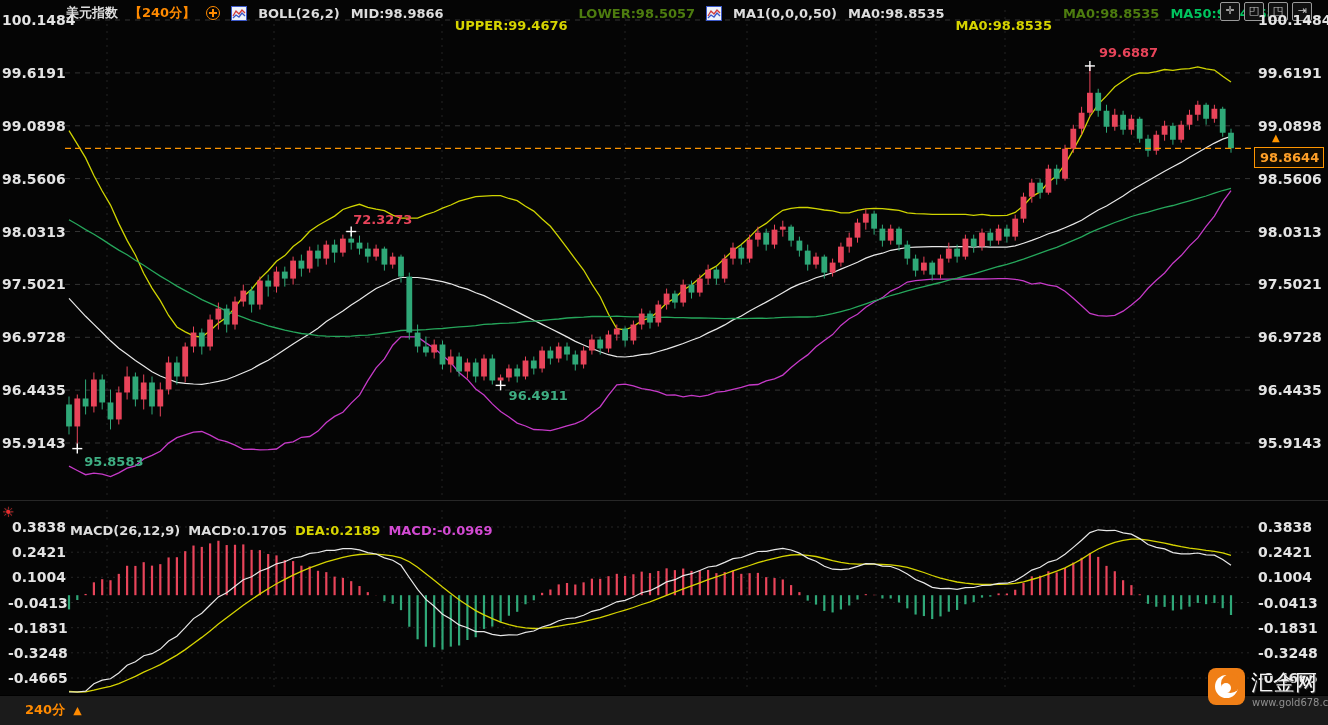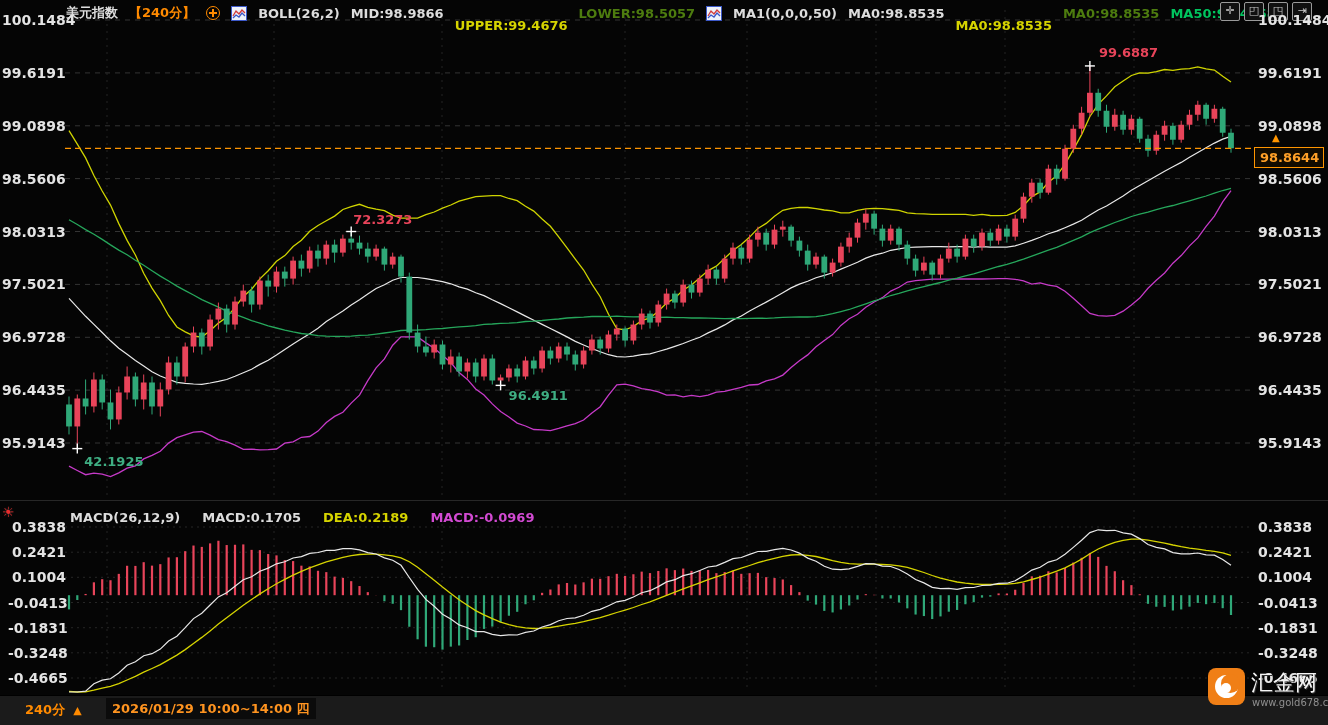--- a/index.html
+++ b/index.html
@@ -26,21 +26,21 @@
   .tick{position:absolute;font-size:14px;font-weight:700;color:#e4e4e4;line-height:14px;}
   .tick.l{width:58px;text-align:right;}
   .tick.r{left:1258px;text-align:left;}
   .dlabel{position:absolute;top:701px;font-size:13px;font-weight:700;color:#eee;transform:translateX(-50%);}
   .ann{position:absolute;font-size:13px;font-weight:700;white-space:nowrap;}
   .ann.red{color:#e8445a;} .ann.green{color:#3fae83;}
   .price-tag{position:absolute;left:1254px;top:147px;width:70px;height:21px;background:#120b00;
        border:1px solid #ff9500;color:#ffa028;font-size:13px;font-weight:700;line-height:20px;
        padding-left:5px;box-sizing:border-box;}
   .tag-arrow{position:absolute;left:1272px;top:133px;color:#ff9500;font-size:10px;line-height:10px;}
-  .macd-hdr{position:absolute;left:70px;top:510px;display:flex;gap:22px;font-size:13px;font-weight:600;
+  .macd-hdr{position:absolute;left:70px;top:523px;display:flex;gap:8px;font-size:13px;font-weight:600;
        color:#ddd;white-space:nowrap;}
   .macd-hdr .yel{color:#d6d400;} .macd-hdr .mag{color:#d24ad2;}
   .sun{position:absolute;left:2px;top:504px;color:#e82c2c;font-size:14px;text-shadow:0 0 2px #fff3;}
   .bottombar{position:absolute;left:0;top:695px;width:1328px;height:30px;background:#1b1b1b;
        border-top:1px solid #000;}
   .tf-status{position:absolute;left:25px;top:701px;font-size:13px;font-weight:700;color:#ff8a00;}
   .tf-status .arr{margin-left:8px;font-size:11px;}
   .tooltip{position:absolute;left:106px;top:698px;height:21px;background:#0b0b0b;color:#ff9420;
        font-size:13px;font-weight:700;line-height:21px;padding:0 6px;white-space:nowrap;}
   .logo{position:absolute;left:1206px;top:666px;width:120px;height:46px;}
@@ -607,41 +607,40 @@
   <div id="axisDates">
       <div class="dlabel" style="left: 107px;">01/29</div>
       <div class="dlabel" style="left: 274px;">02/04</div>
       <div class="dlabel" style="left: 442px;">02/10</div>
       <div class="dlabel" style="left: 625px;">02/14</div>
       <div class="dlabel" style="left: 747px;">02/20</div>
       <div class="dlabel" style="left: 876px;">02/26</div>
       <div class="dlabel" style="left: 1005px;">03/04</div>
     </div>
 
-  <div class="ann green" id="mk0" style="left: 84.3px; top: 453.598px;">42.1925</div>
+  <div class="ann green" id="mk0" style="left: 84.3px; top: 453.598px;">95.8583</div>
   <div class="ann red" id="mk1" style="left: 353.2px; top: 211.517px;">72.3273</div>
   <div class="ann green" id="mk2" style="left: 508.6px; top: 388.379px;">96.4911</div>
   <div class="ann red" id="mk3" style="left: 1098.9px; top: 44.9259px;">99.6887</div>
 
   <div class="tag-arrow">▲</div>
   <div class="price-tag">98.8644</div>
 
   <div class="sun">☀</div>
   <div class="macd-hdr">
     <span>MACD(26,12,9)</span>
     <span>MACD:0.1705</span>
     <span class="yel">DEA:0.2189</span>
     <span class="mag">MACD:-0.0969</span>
   </div>
 
   <div class="bottombar"></div>
   <div class="tf-status">
     <span>240分</span><span class="arr">▲</span>
   </div>
-  <div class="tooltip" style="z-index: 5;">2026/01/29 10:00~14:00 四</div>
 
   <div class="logo" style="z-index: 5;">
     <div class="sq">
         <div class="c1"></div>
         <div class="c2"></div>
         <div class="c3"></div>
       </div>
     <div class="nm">汇金网</div>
     <div class="url">www.gold678.com</div>
   </div>

